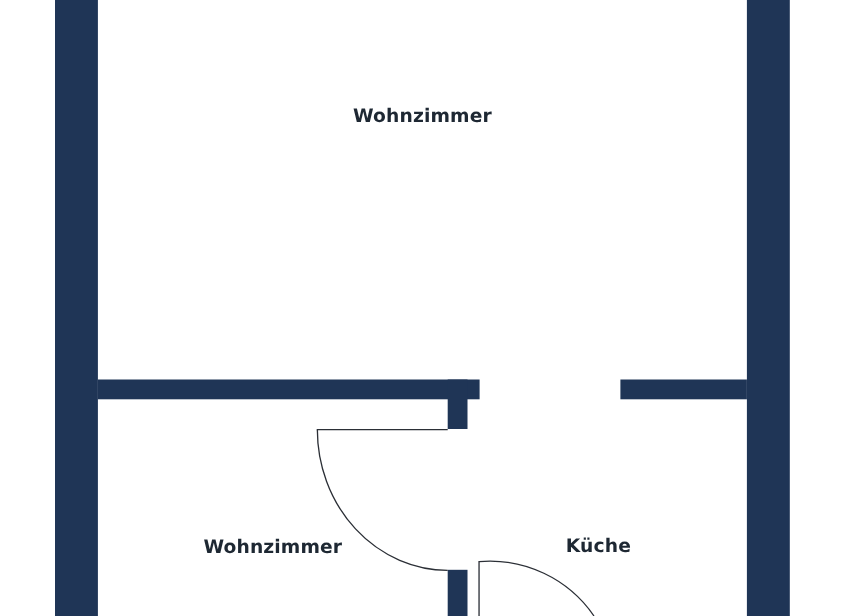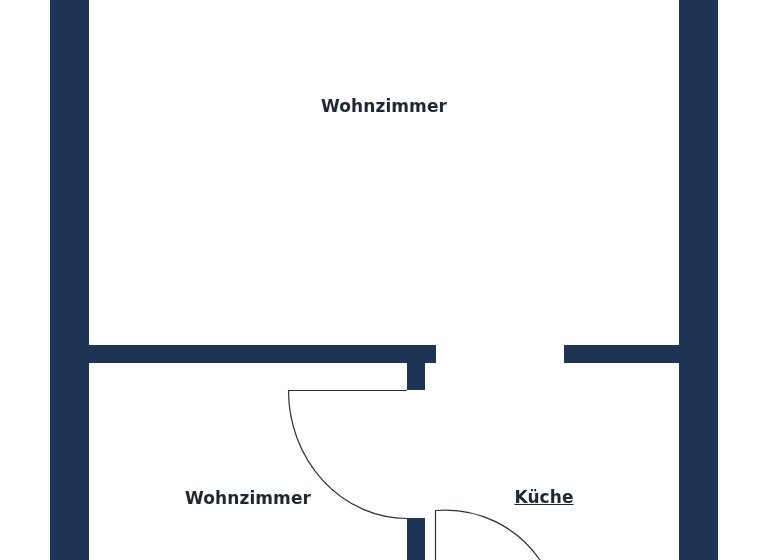--- a/index.html
+++ b/index.html
@@ -65,15 +65,15 @@
     </g>
 
     <g>
       <line x1="435.5" y1="510" x2="435.5" y2="560" stroke="#2b2f36" stroke-width="1.2"></line>
       <path d="M 435.5 510.5 A 115 115 0 0 1 540 560" fill="none" stroke="#2b2f36" stroke-width="1.2"></path>
     </g>
   </svg>
 
   <div class="room-label" style="left:384px; top:106px;">Wohnzimmer</div>
   <div class="room-label" style="left:248px; top:498px;">Wohnzimmer</div>
-  <div class="room-label" style="left:544px; top:497px;text-decoration:underline;">Küche</div>
+  <div class="room-label" style="left:544px; top:497px;">Küche</div>
 
 </div>
 
 </body></html>

